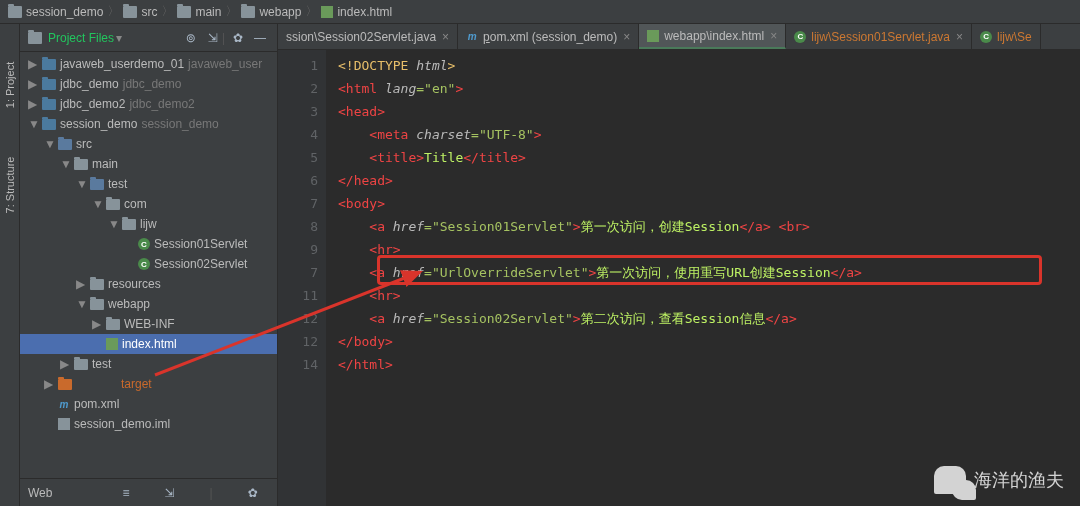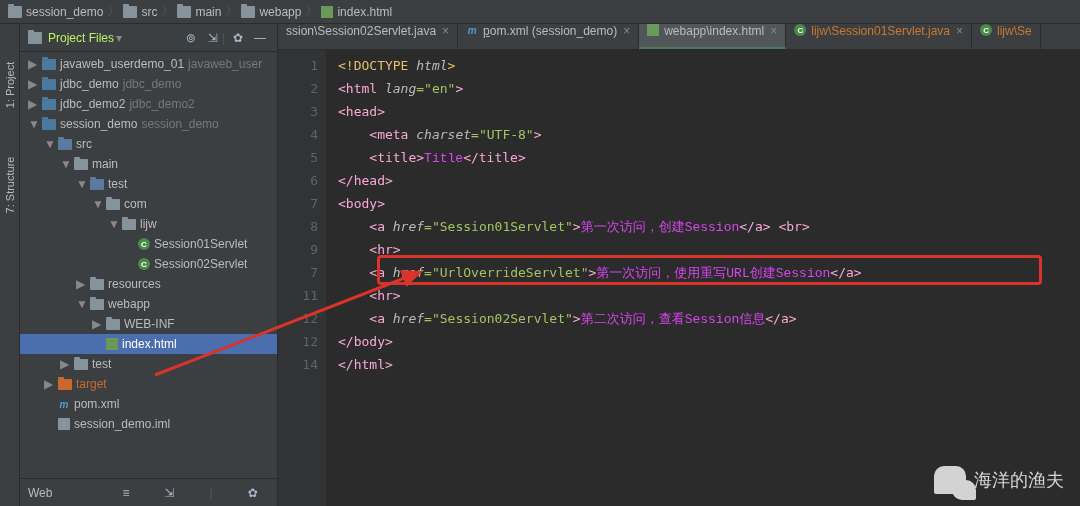--- a/index.html
+++ b/index.html
@@ -60,21 +60,21 @@
 .sidebar-header {
   height: 28px;
   display: flex;
   align-items: center;
   padding: 0 8px;
   border-bottom: 1px solid #2b2b2b;
   font-family: sans-serif;
 }
 .sidebar-header .folder-icon { width: 14px; height: 12px; display:inline-block; background:#87939a; margin-right:6px; border-radius:1px; position:relative; }
 .sidebar-header .folder-icon::before { content:''; position:absolute; top:-2px; left:0; width:6px; height:2px; background:#87939a; border-radius:1px 1px 0 0;}
-.sidebar-header .title { font-size: 12px; color: #bef264; }
+.sidebar-header .title { font-size: 12px; color: #22c55e; }
 .sidebar-header .spacer { flex: 1; }
 .sidebar-header .icon-btn { width: 18px; height: 18px; margin-left: 4px; display:flex; align-items:center; justify-content:center; color:#a9b7c6; }
 .tree {
   flex: 1;
   overflow: auto;
   padding: 2px 0;
 }
 .tree-item {
   height: 20px;
   display: flex;
@@ -95,21 +95,21 @@
 .tree-item .folder-icon.src::before { background:#5a7a9e; }
 .tree-item .folder-icon.target { background:#c96a2c; }
 .tree-item .folder-icon.target::before { background:#c96a2c; }
 .tree-item .folder-icon.pkg { background:#87939a; }
 .tree-item .folder-icon.pkg::before { background:#87939a; }
 .tree-item .class-icon { width:12px; height:12px; border-radius:50%; background:#4a8a4a; margin:0 4px; display:inline-flex; align-items:center; justify-content:center; color:#fff; font-size:8px; font-weight:bold; flex-shrink:0;}
 .tree-item .html-icon { width:12px; height:12px; background:#6a9a5a; margin:0 4px; display:inline-block; flex-shrink:0; }
 .tree-item .pom-icon { width:12px; height:12px; margin:0 4px; display:inline-flex; align-items:center; justify-content:center; color:#4f9bcf; font-size:10px; font-weight:bold; font-style:italic; flex-shrink:0;}
 .tree-item .iml-icon { width:12px; height:12px; background:#87939a; margin:0 4px; display:inline-block; flex-shrink:0;}
 .tree-item .muted { color:#787878; margin-left:4px; }
-.tree-item .target-text { color:#c96a2c; }
+.tree-item .target-text { color:#c96a2c;margin-left:45px; }
 .sidebar-footer {
   height: 28px;
   border-top: 1px solid #2b2b2b;
   display:flex;
   align-items:center;
   padding: 0 8px;
   font-family: sans-serif;
   gap: 35px;
 }
 .sidebar-footer .web-label { font-size:12px; color:#bbbbbb; }
@@ -124,21 +124,21 @@
 .tabs {
   height: 26px;
   background: #3c3f41;
   display: flex;
   align-items: stretch;
   border-bottom: 1px solid #2b2b2b;
   overflow: hidden;
 }
 .tab {
   display: flex;
-  align-items: flex-start;
+  align-items: center;
   padding: 0 8px;
   color: #bbbbbb;
   font-size: 12px;
   font-family: sans-serif;
   border-right: 1px solid #2b2b2b;
   white-space: nowrap;
 }
 .tab.active { background:#515658; border-bottom:2px solid #4a7a5a; }
 .tab .close { color:#888; margin-left:6px; font-size:12px; }
 .tab .html-icon { width:12px; height:12px; background:#6a9a5a; margin-right:5px; display:inline-block; }
@@ -163,24 +163,24 @@
 .gutter div { height: 23px; }
 .code {
   flex: 1;
   padding: 4px 6px 0 12px;
   font-size: 13px;
   line-height: 23px;
   white-space: pre;
   position: relative;
 }
 .code .line { height: 23px; }
-.t-tag { color: #f9a8d4; }
+.t-tag { color: #ef4444; }
 .t-attr { color: #bababa; font-style: italic; }
 .t-val { color: #a5c261; }
-.t-text { color: #d946ef; font-family: Liberation Mono, monospace; }
+.t-text { color: #bef264; }
 .t-doctype { color: #e8bf6a; }
 .highlight-box {
   position: absolute;
   border: 3px solid #d9342b;
   border-radius: 4px;
   pointer-events: none;
 }
 .arrow-svg {
   position: absolute;
   pointer-events: none;

